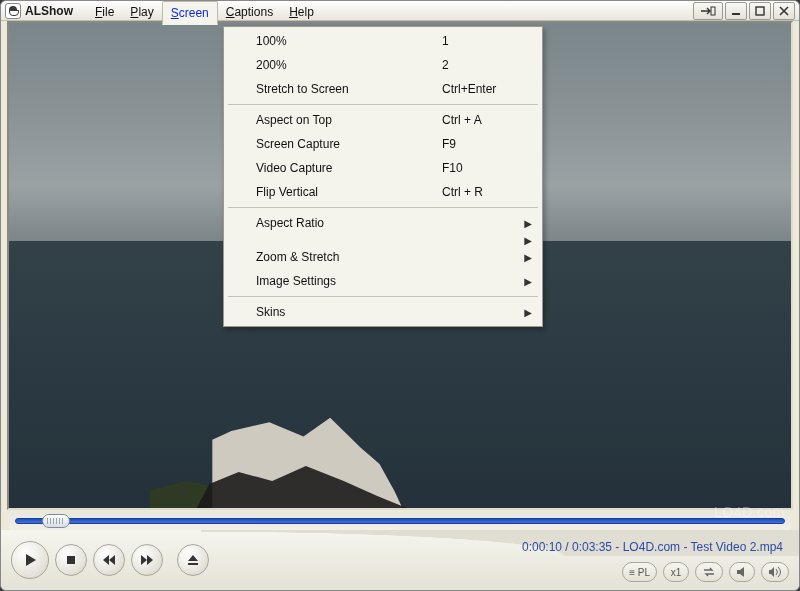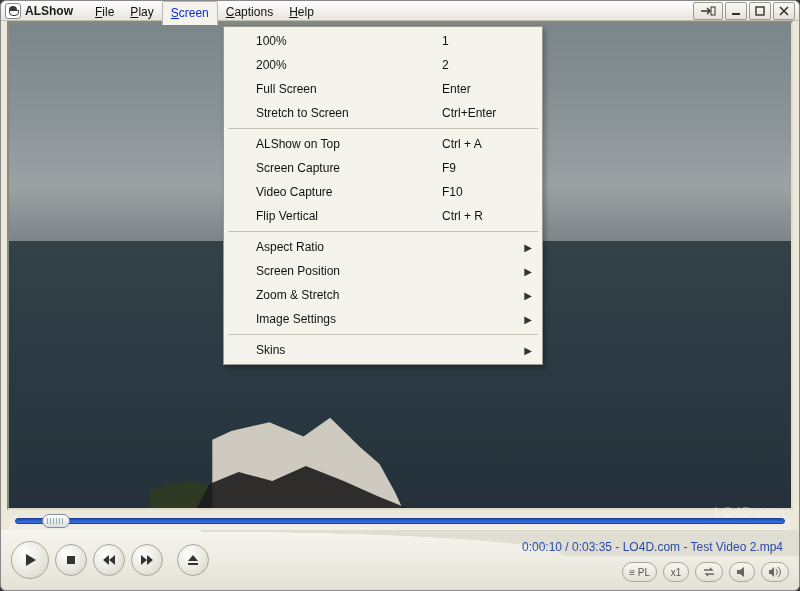--- a/index.html
+++ b/index.html
@@ -283,51 +283,46 @@
   <div class="dropdown">
     <div class="drow">
         <span class="dlabel">100%</span>
         <span class="dsc">1</span>
       </div>
     <div class="drow">
         <span class="dlabel">200%</span>
         <span class="dsc">2</span>
       </div>
     <div class="drow">
-        <span class="dlabel">Full Screen</span>
-        <span class="dsc">Enter</span>
-      </div>
-    <div class="drow">
         <span class="dlabel">Stretch to Screen</span>
         <span class="dsc">Ctrl+Enter</span>
       </div>
     <hr>
     <div class="drow">
-        <span class="dlabel">ALShow on Top</span>
+        <span class="dlabel">Aspect on Top</span>
         <span class="dsc">Ctrl + A</span>
       </div>
     <div class="drow">
         <span class="dlabel">Screen Capture</span>
         <span class="dsc">F9</span>
       </div>
     <div class="drow">
         <span class="dlabel">Video Capture</span>
         <span class="dsc">F10</span>
       </div>
     <div class="drow">
         <span class="dlabel">Flip Vertical</span>
         <span class="dsc">Ctrl + R</span>
       </div>
     <hr>
     <div class="drow">
         <span class="dlabel">Aspect Ratio</span>
         <span class="arrow">▶</span>
       </div>
     <div class="drow">
-        <span class="dlabel">Screen Position</span>
         <span class="arrow">▶</span>
       </div>
     <div class="drow">
         <span class="dlabel">Zoom &amp; Stretch</span>
         <span class="arrow">▶</span>
       </div>
     <div class="drow">
         <span class="dlabel">Image Settings</span>
         <span class="arrow">▶</span>
       </div>

